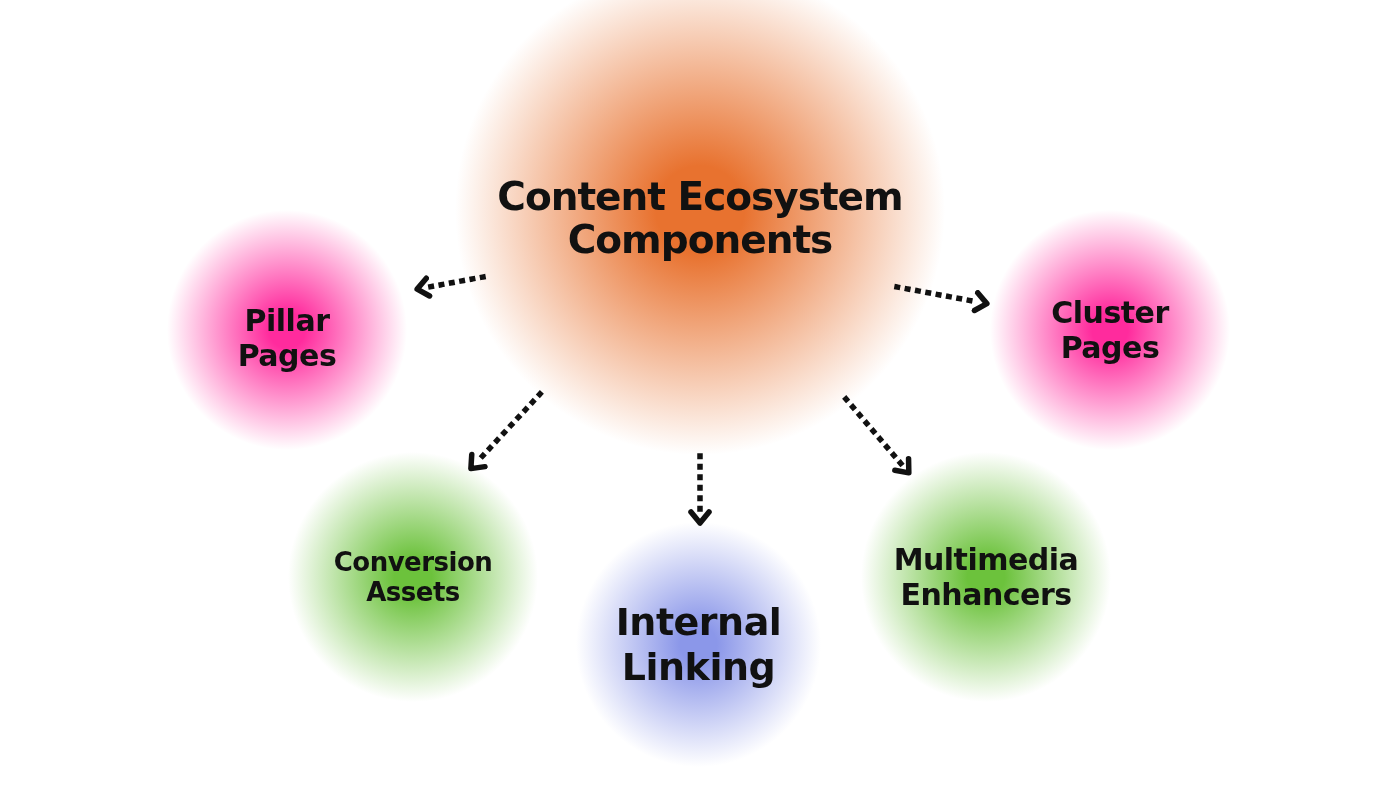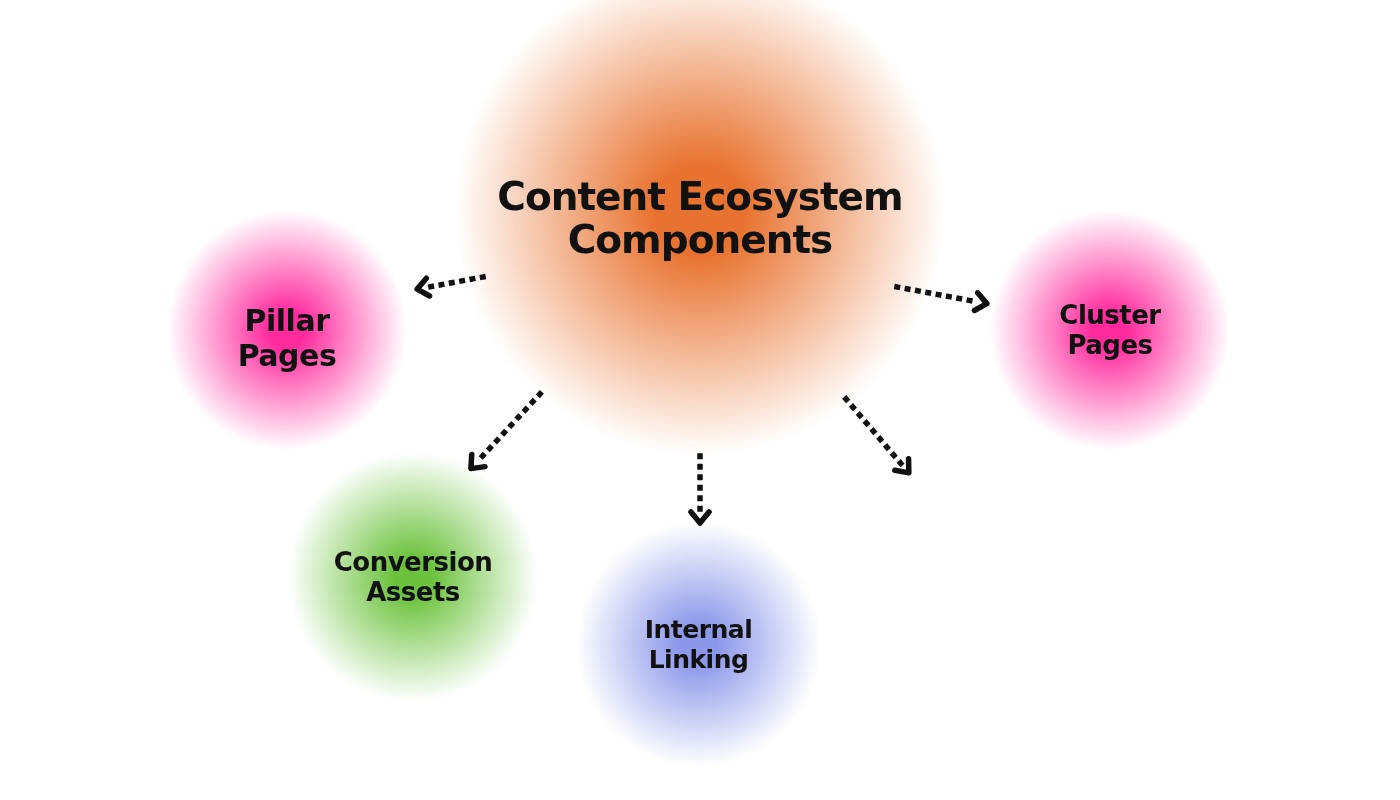--- a/index.html
+++ b/index.html
@@ -48,25 +48,25 @@
     font-size: 39px;
     letter-spacing: -1px;
     line-height: 1.1;
     width: 480px;
     margin-top: 18px;
   }
   
   .bubble.pillar      { left: 167px; top: 210px; width: 240px; height: 240px; }
   .bubble.pillar .label      { font-size: 30px; width: 160px; margin-top: 16px; }
   .bubble.cluster     { left: 990px; top: 210px; width: 240px; height: 240px; }
-  .bubble.cluster .label     { font-size: 26px; width: 170px; }
+  .bubble.cluster .label     { font-size: 30px; width: 170px; }
   .bubble.conversion  { left: 288px; top: 452px; width: 250px; height: 250px; }
   .bubble.conversion .label  { font-size: 26px; width: 230px; }
   .bubble.internal    { left: 576px; top: 522px; width: 245px; height: 245px; }
-  .bubble.internal .label    { font-size: 25px; width: 190px; }
+  .bubble.internal .label    { font-size: 38px; width: 190px; }
   .bubble.multimedia  { left: 861px; top: 452px; width: 250px; height: 250px; }
   .bubble.multimedia .label  { font-size: 30px; width: 235px; }
 
   .arrows {
     position: absolute;
     inset: 0;
     pointer-events: none;
   }
   .arrow-line {
     stroke: var(--arrow, #111111);
@@ -101,20 +101,23 @@
   </div>
 
   <div class="bubble conversion" style="--core: #6cc23c;">
     <div class="label">Conversion Assets</div>
   </div>
 
   <div class="bubble internal" style="--core: #8b97e9;">
     <div class="label">Internal Linking</div>
   </div>
 
+  <div class="bubble multimedia" style="--core: #6cc23c;">
+    <div class="label">Multimedia Enhancers</div>
+  </div>
 
   <svg class="arrows" width="1400" height="800" viewBox="0 0 1400 800">
     <defs>
       <marker id="chev" markerWidth="26" markerHeight="26" refX="5" refY="12" orient="auto" markerUnits="userSpaceOnUse">
         <polyline class="chev" points="3,3 14,12 3,21"></polyline>
       </marker>
     </defs>
     <line class="arrow-line" x1="483" y1="277" x2="426" y2="287.5" marker-end="url(#chev)"></line>
     <line class="arrow-line" x1="897" y1="287" x2="978" y2="302" marker-end="url(#chev)"></line>
     <line class="arrow-line" x1="540" y1="394" x2="477" y2="462" marker-end="url(#chev)"></line>

